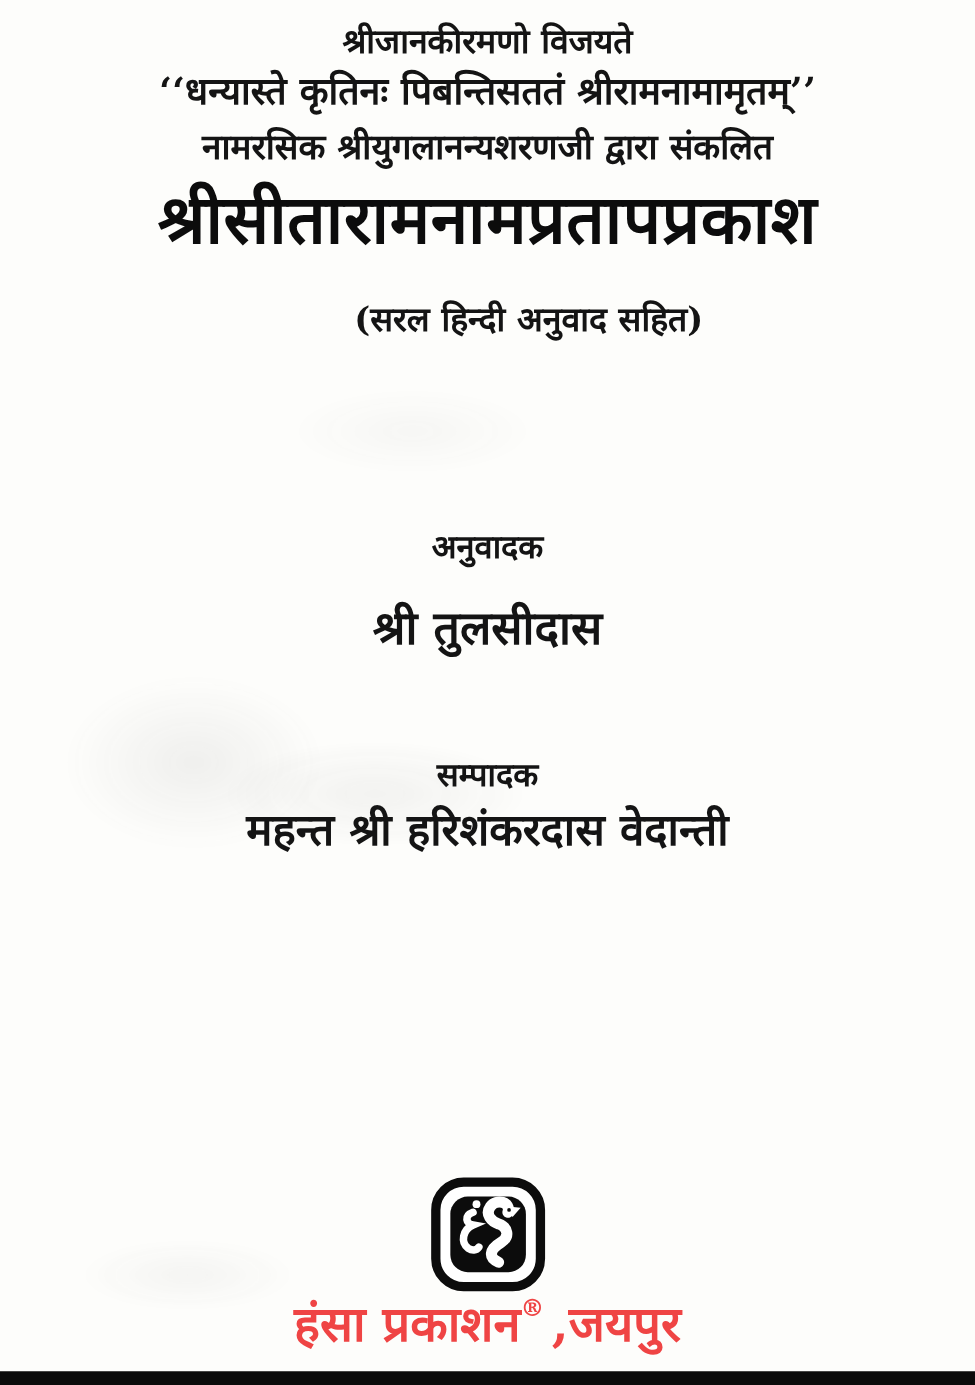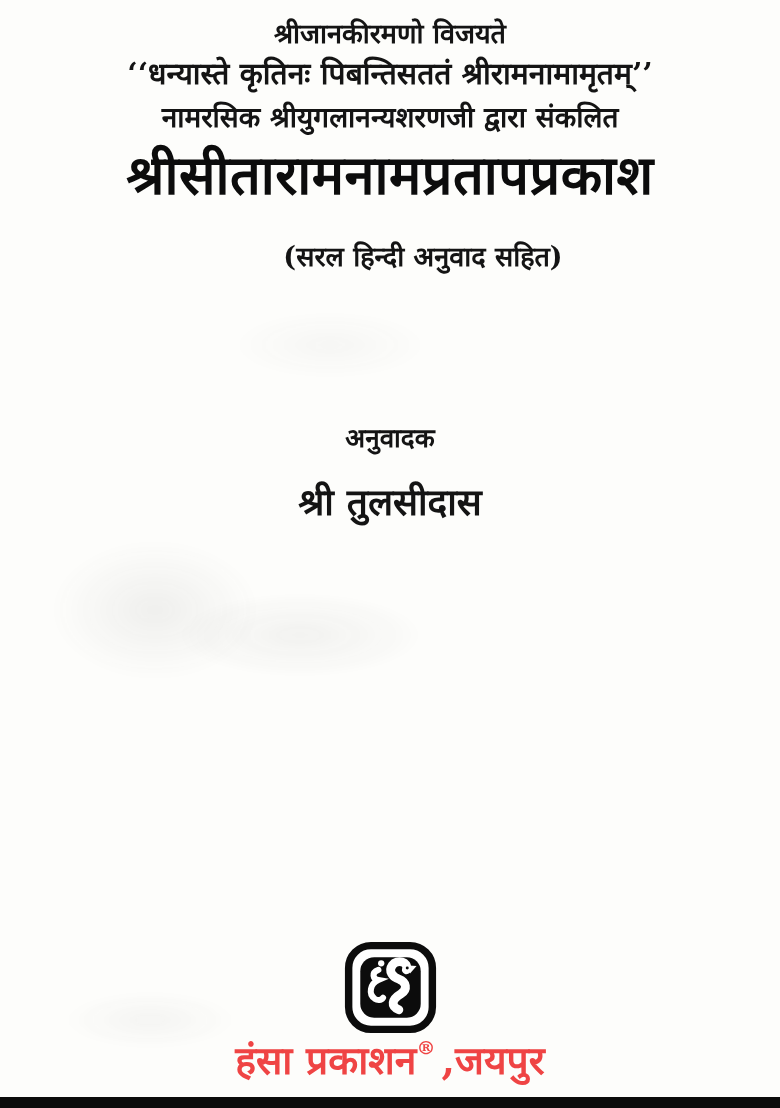--- a/index.html
+++ b/index.html
@@ -90,21 +90,23 @@
   <div class="centered compiler">नामरसिक श्रीयुगलानन्यशरणजी द्वारा संकलित</div>
 
   <h1 class="centered book-title">श्रीसीतारामनामप्रतापप्रकाश</h1>
 
   <div class="centered subtitle">(सरल हिन्दी अनुवाद सहित)</div>
 
   <div class="centered small-label translator-label">अनुवादक</div>
 
   <div class="centered translator-name">श्री तुलसीदास</div>
 
+  <div class="centered small-label editor-label">सम्पादक</div>
 
+  <div class="centered editor-name">महन्त श्री हरिशंकरदास वेदान्ती</div>
 
   <div class="logo-wrap">
 
     <svg viewBox="0 0 100 100" aria-hidden="true">
       <rect x="5" y="5" width="90" height="90" rx="24" fill="#ffffff" stroke="#0c0c0c" stroke-width="8"></rect>
       <rect x="17.5" y="17.5" width="65" height="65" rx="15" fill="#0c0c0c"></rect>
 
       <path d="M67 31 C 70 22 57 19 52 26 C 47 33 53 39 59 41 C 67 44 69 52 61 57 C 51 63 50 70 59 74" fill="none" stroke="#ffffff" stroke-width="9.5" stroke-linecap="round"></path>
 
       <path d="M66 26 l12 1 -7 8 z" fill="#ffffff"></path>

